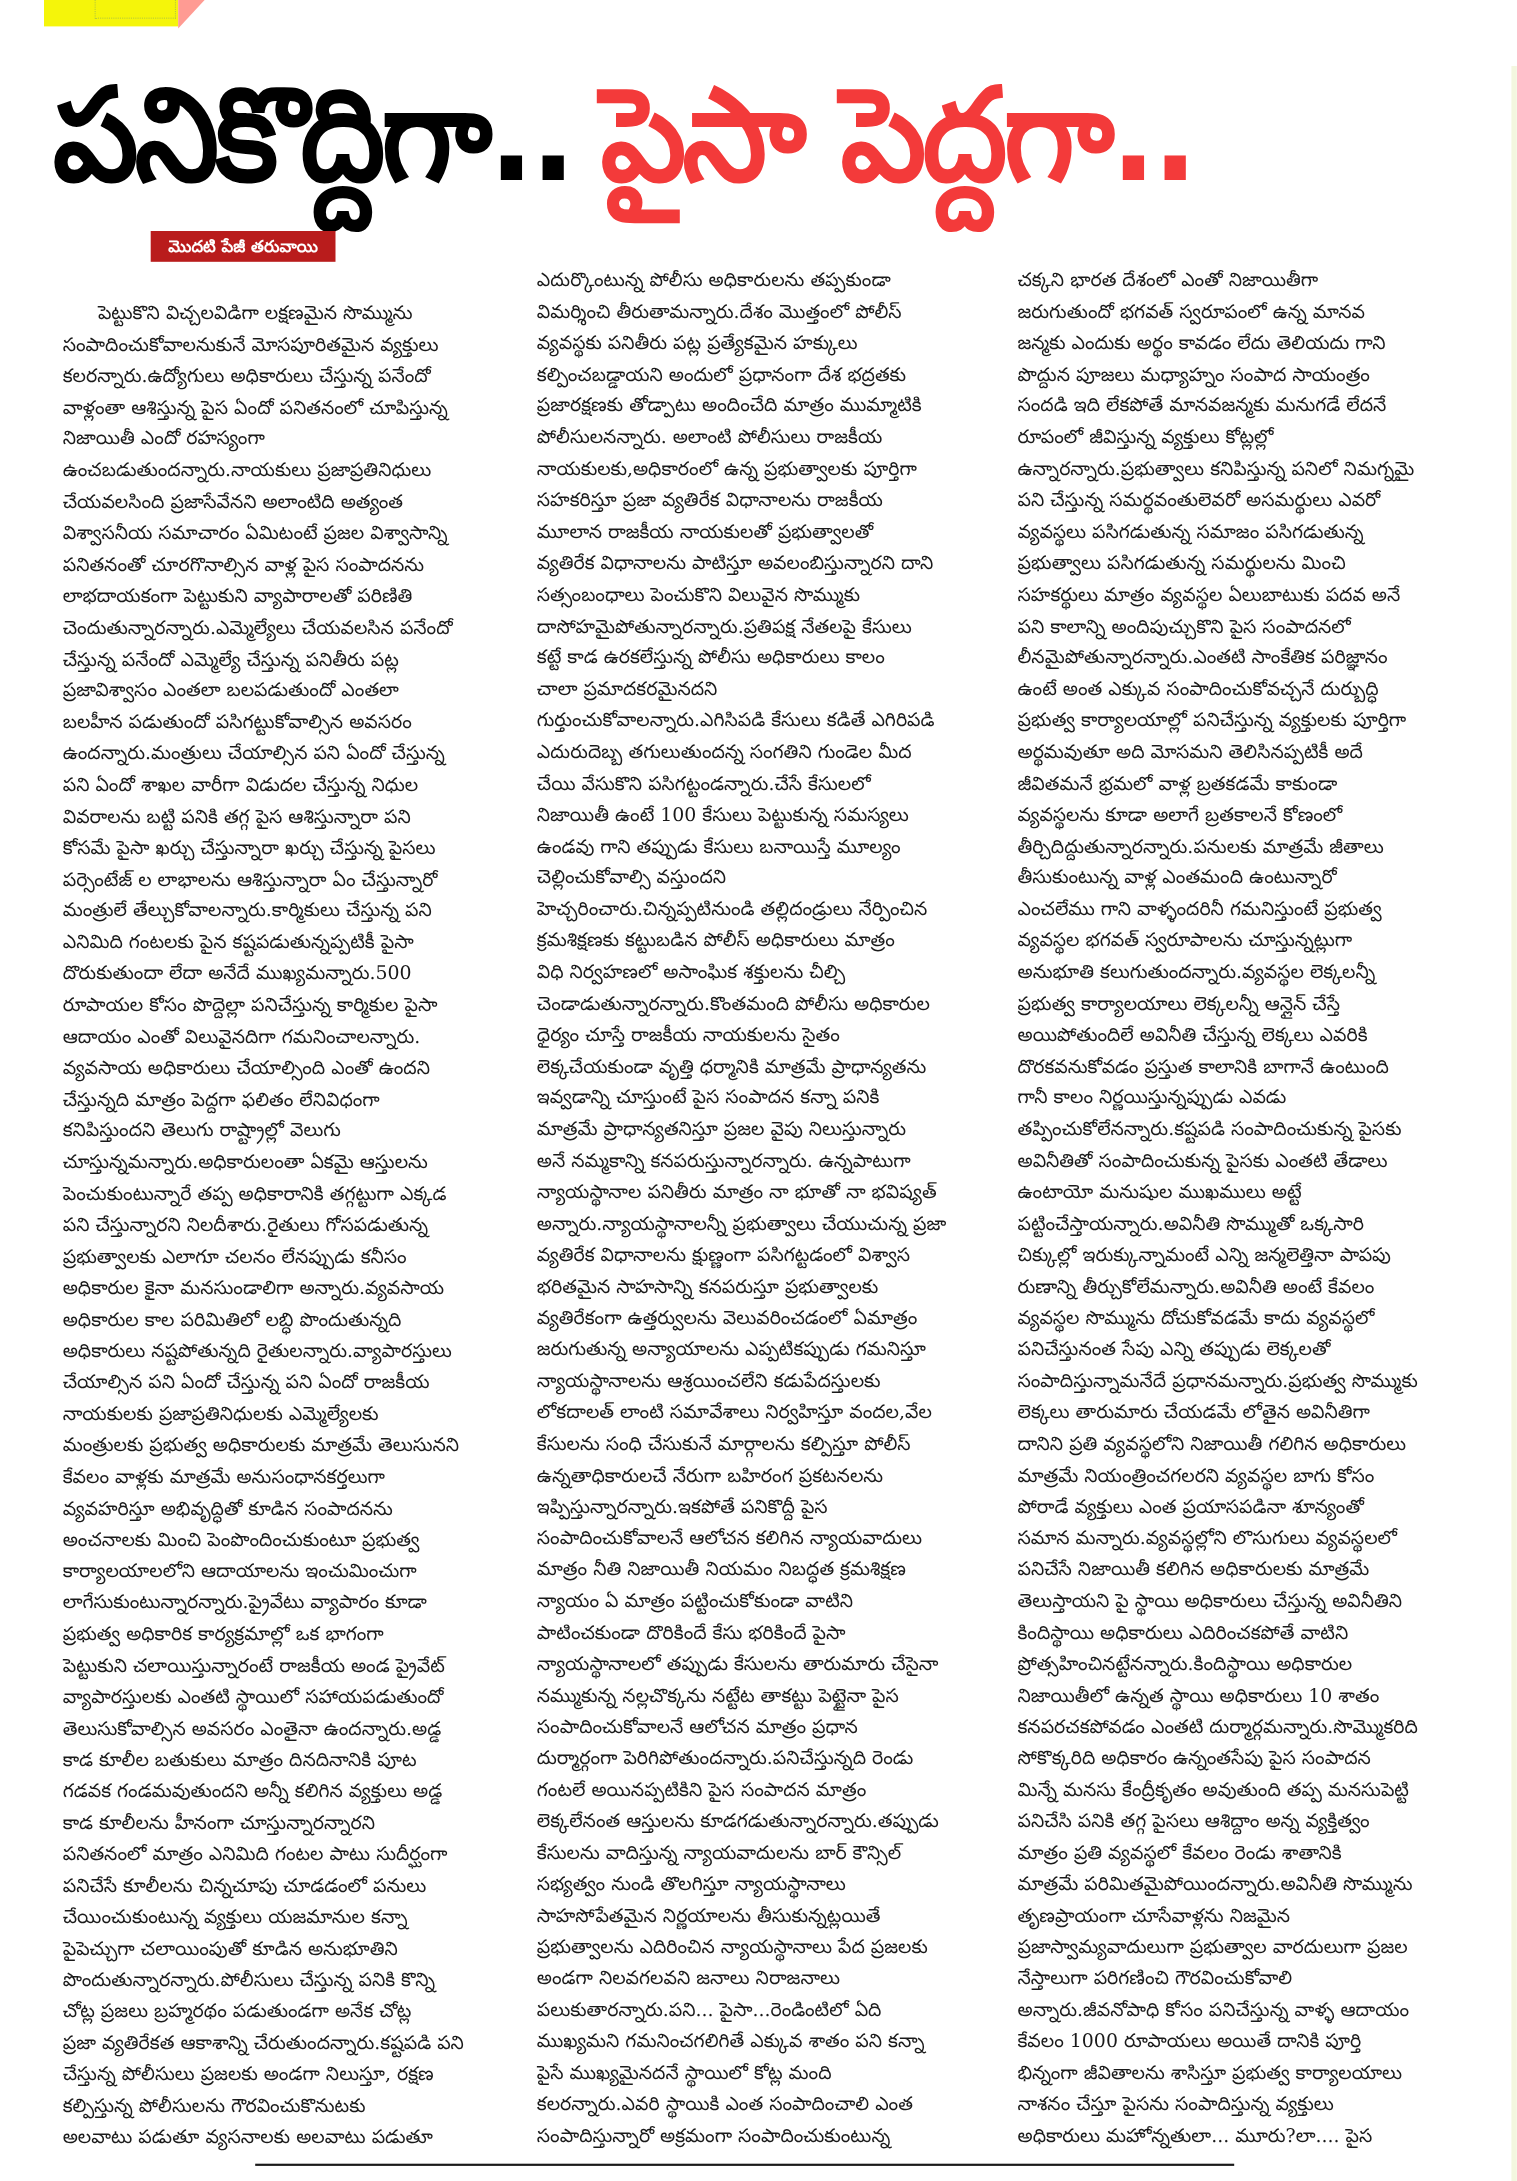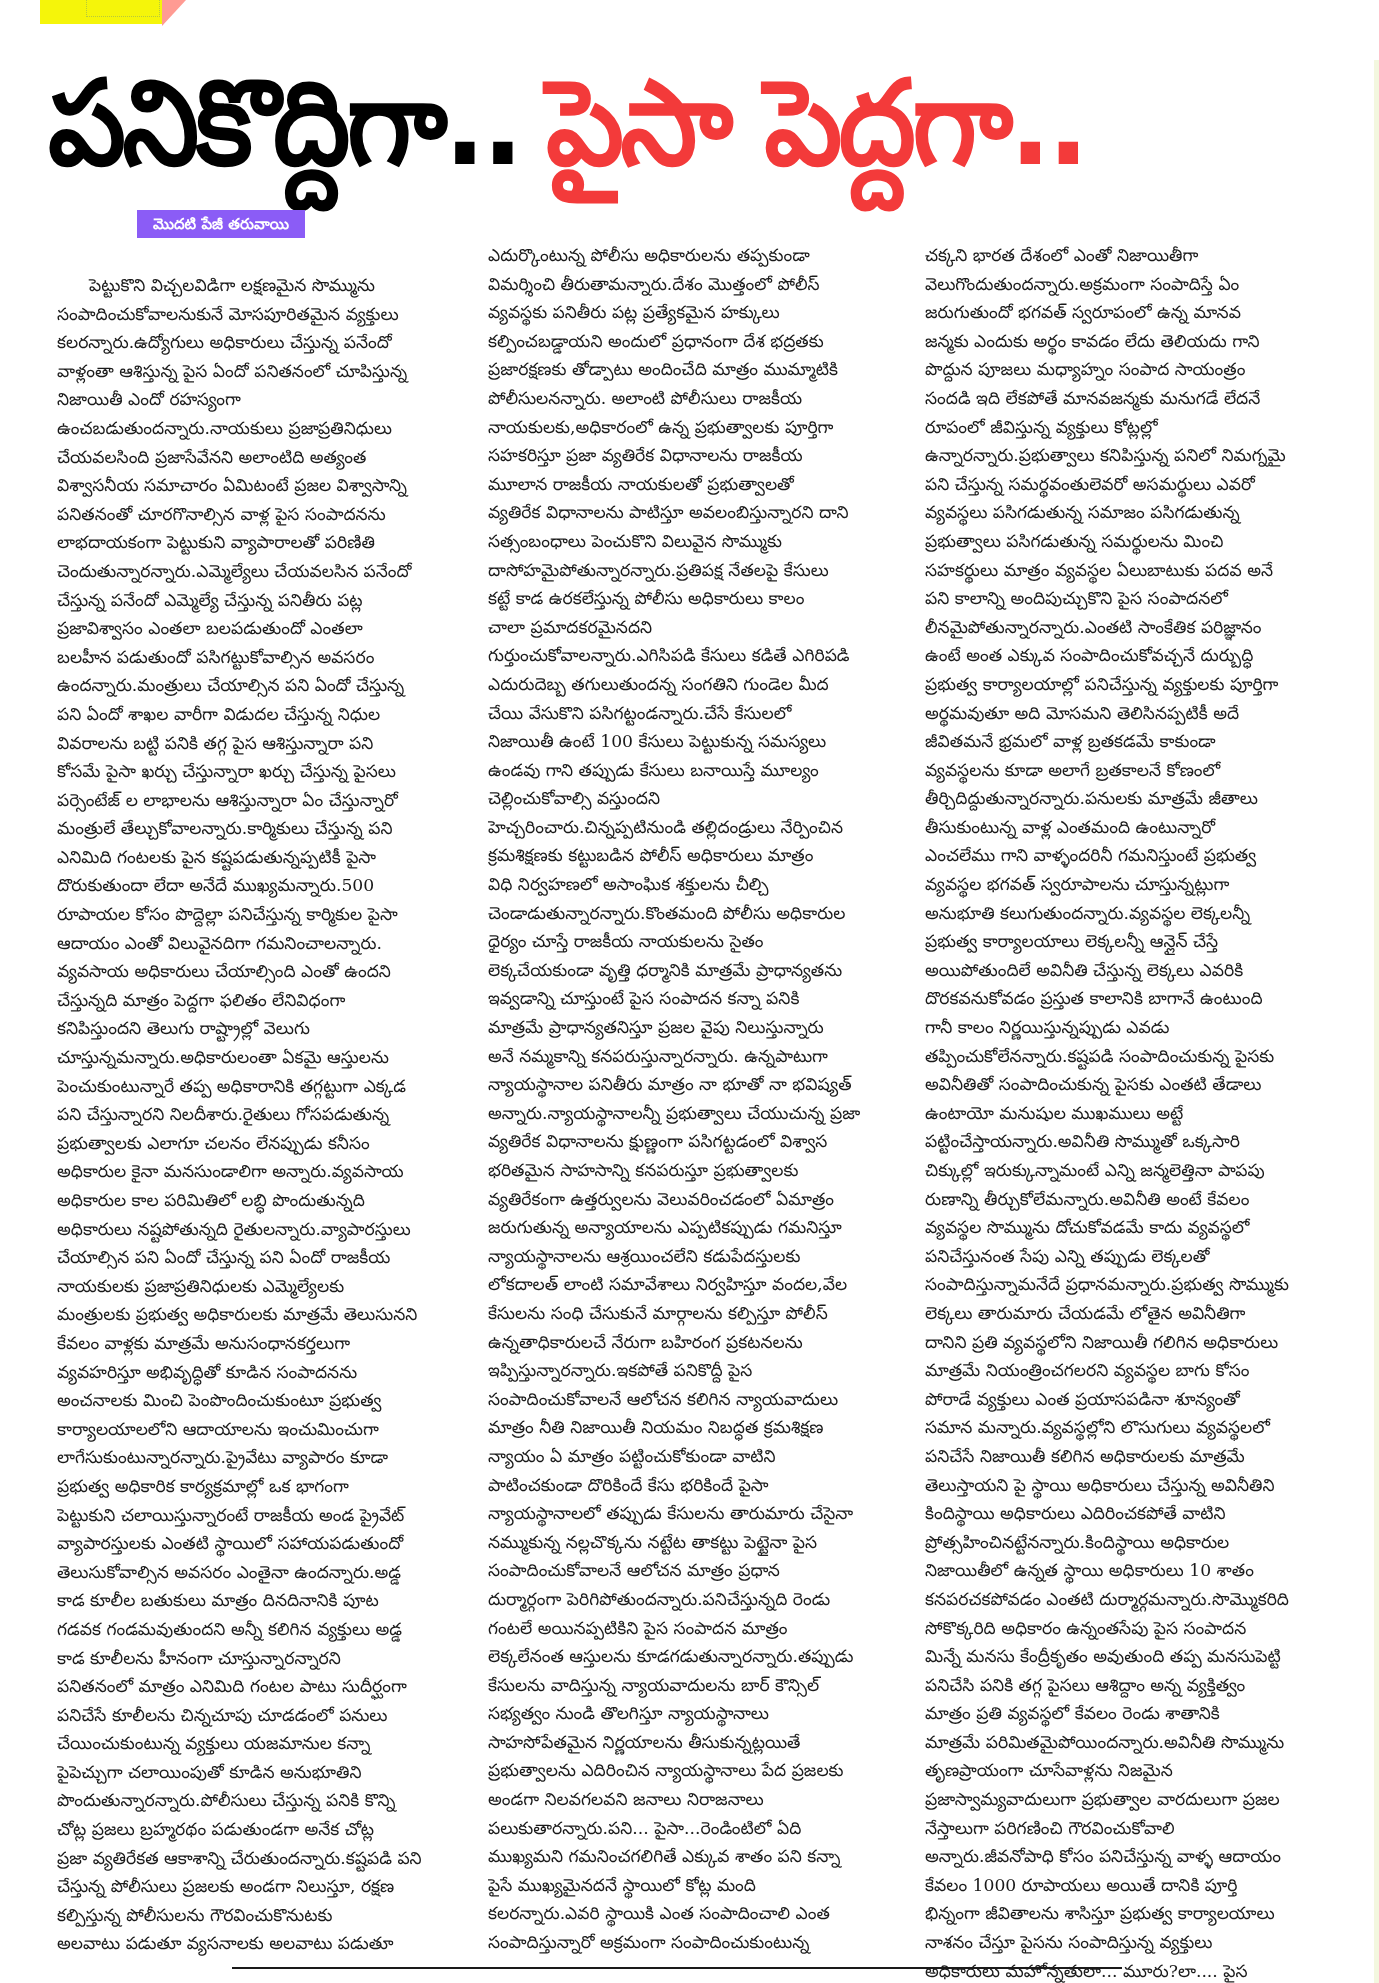--- a/index.html
+++ b/index.html
@@ -8,21 +8,21 @@
   .corner-tab { position: absolute; left: 40px; top: 0; width: 122px; height: 24px; background: #f5f50a; }
   .corner-tab-inner { position: absolute; left: 46px; top: 0; width: 72px; height: 16px; border: 1px dotted #b7c93a; border-top: none; }
   .corner-wedge { position: absolute; left: 162px; top: 0; width: 0; height: 0;
                   border-top: 26px solid #ff9b93; border-right: 24px solid transparent; }
   .right-strip { position: absolute; left: 1374px; top: 60px; width: 5px; height: 1923px; background: #f3f7df; }
   .headline { position: absolute; left: 48px; top: 48px; height: 160px; white-space: nowrap;
               font-family: "DejaVu Sans", "Liberation Sans", sans-serif; font-weight: bold;
               font-size: 118px; line-height: 150px; letter-spacing: -4px; transform: scaleX(0.93); transform-origin: left top; }
   .headline .black { color: #000000; }
   .headline .red { color: #f33a3a; margin-left: 28px; }
-  .kicker { position: absolute; left: 137px; top: 210px; width: 168px; height: 28px; background: #8b5cf6;
+  .kicker { position: absolute; left: 137px; top: 210px; width: 168px; height: 28px; background: #b91c1c;
             color: #ffffff; font-family: "DejaVu Sans", "Liberation Sans", sans-serif; font-size: 15px;
             font-weight: bold; line-height: 28px; text-align: center; }
   .col { position: absolute; top: 240px; font-size: 17.2px; line-height: 28.6px; text-align: left; }
   .col p { margin: 0; white-space: nowrap; overflow: hidden; }
   .col-1 { left: 57px; width: 410px; top: 271px; }
   .col-1 p.indent { text-indent: 32px; }
   .col-2 { left: 488px; width: 420px; top: 241px; }
   .col-3 { left: 925px; width: 420px; top: 241px; }
   .bottom-rule { position: absolute; left: 232px; top: 1967px; width: 890px; height: 2px; background: #1a1a1a; }
 </style>
@@ -159,21 +159,20 @@
     <p>ప్రభుత్వాలను ఎదిరించిన న్యాయస్థానాలు పేద ప్రజలకు</p>
     <p>అండగా నిలవగలవని జనాలు నిరాజనాలు</p>
     <p>పలుకుతారన్నారు.పని...  పైసా...రెండింటిలో ఏది</p>
     <p>ముఖ్యమని గమనించగలిగితే ఎక్కువ శాతం పని కన్నా</p>
     <p>పైసే ముఖ్యమైనదనే  స్థాయిలో కోట్ల మంది</p>
     <p>కలరన్నారు.ఎవరి స్థాయికి ఎంత సంపాదించాలి ఎంత</p>
     <p>సంపాదిస్తున్నారో అక్రమంగా సంపాదించుకుంటున్న</p>
   </div>
 <div class="col col-3" id="col-2">
     <p>చక్కని భారత దేశంలో ఎంతో నిజాయితీగా</p>
-    <p>వెలుగొందుతుందన్నారు.అక్రమంగా సంపాదిస్తే ఏం</p>
     <p>జరుగుతుందో భగవత్ స్వరూపంలో ఉన్న మానవ</p>
     <p>జన్మకు ఎందుకు అర్థం కావడం లేదు తెలియదు గాని</p>
     <p>పొద్దున పూజలు మధ్యాహ్నం సంపాద సాయంత్రం</p>
     <p>సందడి ఇది లేకపోతే మానవజన్మకు మనుగడే లేదనే</p>
     <p>రూపంలో జీవిస్తున్న వ్యక్తులు కోట్లల్లో</p>
     <p>ఉన్నారన్నారు.ప్రభుత్వాలు కనిపిస్తున్న పనిలో నిమగ్నమై</p>
     <p>పని చేస్తున్న సమర్థవంతులెవరో అసమర్థులు ఎవరో</p>
     <p>వ్యవస్థలు పసిగడుతున్న సమాజం పసిగడుతున్న</p>
     <p>ప్రభుత్వాలు పసిగడుతున్న సమర్థులను మించి</p>
     <p>సహకర్థులు మాత్రం వ్యవస్థల ఏలుబాటుకు పదవ అనే</p>

